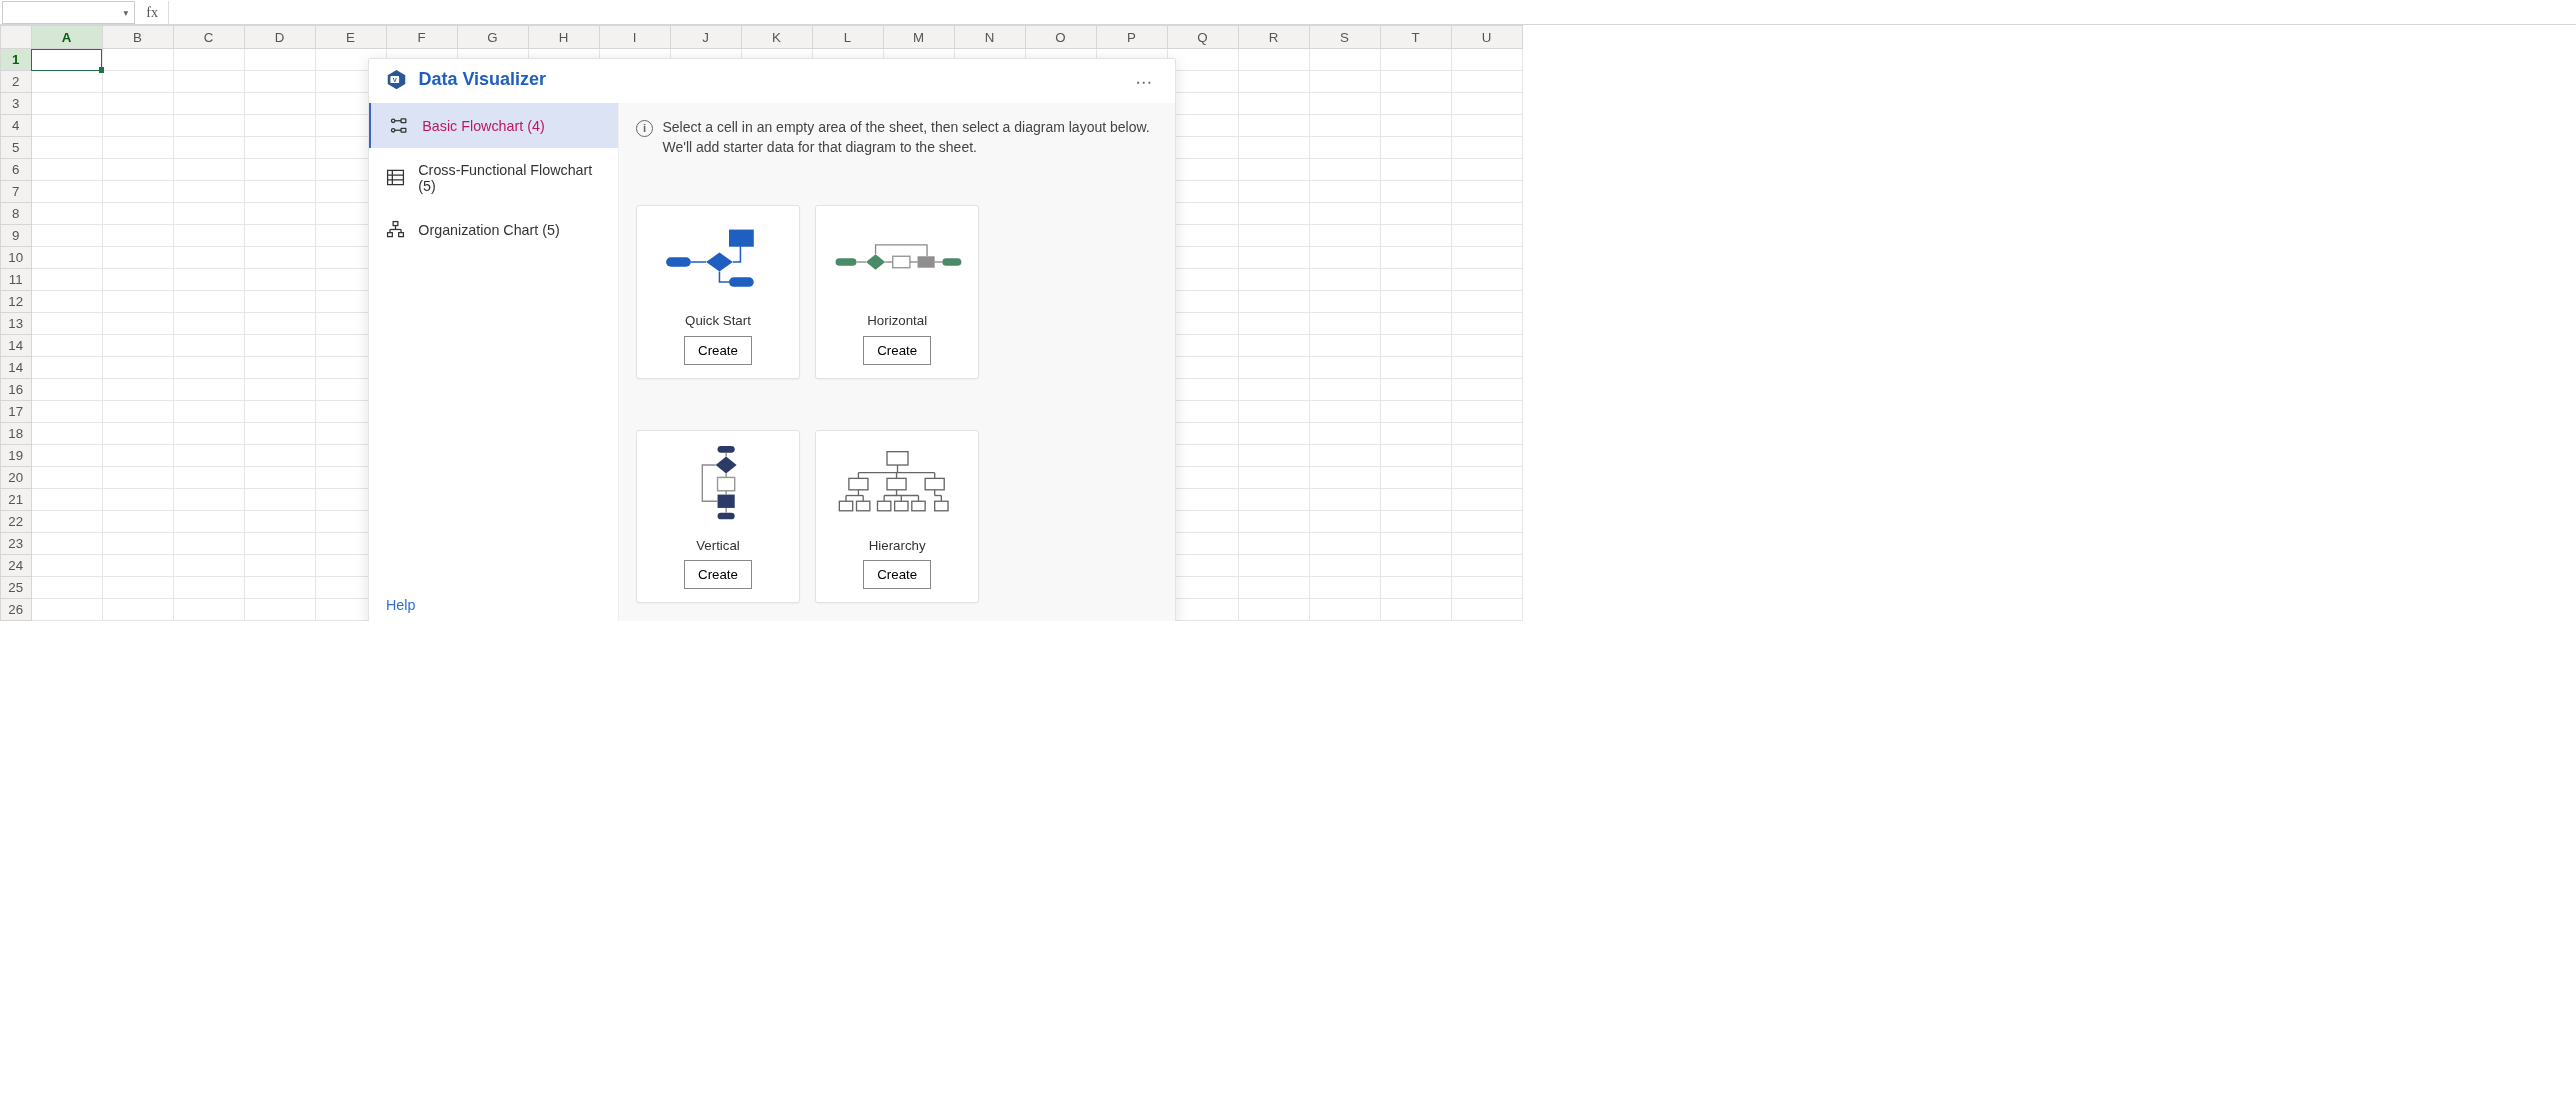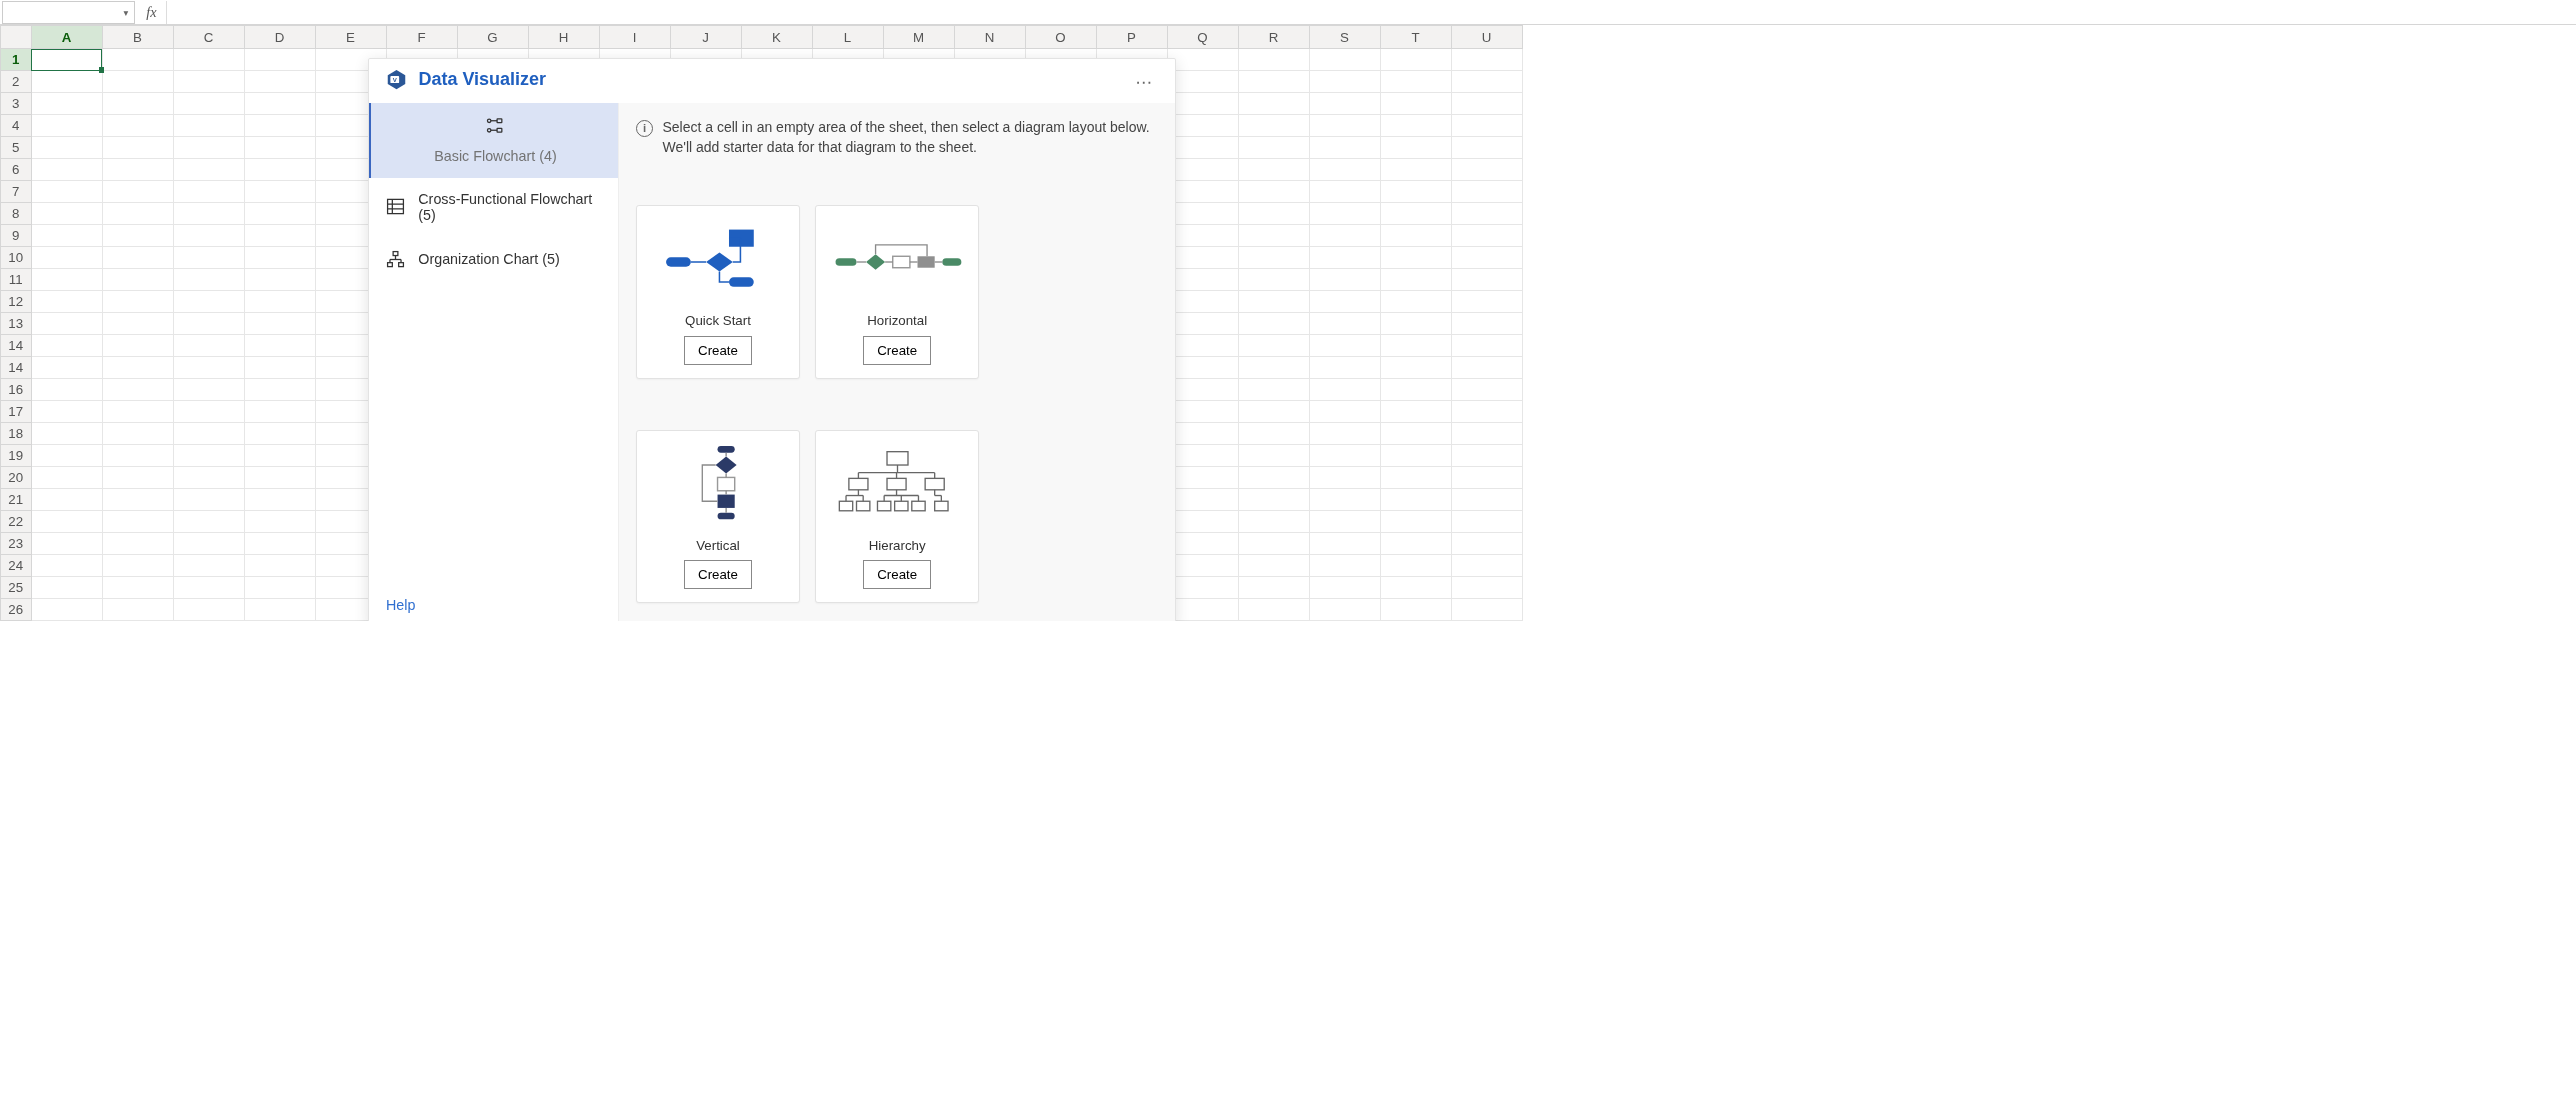--- a/index.html
+++ b/index.html
@@ -1,41 +1,41 @@
 <!DOCTYPE html>
 <html><head>
   <meta charset="utf-8">
   <style>
     * { box-sizing: border-box; margin: 0; padding: 0; }
     body { font-family: "Segoe UI", Arial, sans-serif; font-size: 13.3px; color: #333; overflow: hidden; background:#fff;}
     .formula-bar { display:flex; align-items:center; border-bottom:1px solid #d6d6d6; background:#fff; height:25px;}
     .name-box { width:133px; height:23px; border:1px solid #ccc; margin:1px 1.9px; display:flex; align-items:center; padding:0 5.7px; background:#fff; position:relative;}
     .name-box .arrow { position:absolute; right:5.7px; font-size:9.5px; color:#666;}
-    .fx-label { font-style: italic; font-family: "Times New Roman", serif; font-size:14.3px; padding:0 9.5px; color:#555;}
+    .fx-label { font-family: "Times New Roman", serif; font-size:14.3px; padding:0 9.5px; color:#555;}
     .fx-input { flex:1; height:23px; border:none; border-left:1px solid #ddd; padding:0 5.7px; outline:none;}
     .sheet-area { position:relative; }
     table.grid { border-collapse:collapse; table-layout:fixed; }
     table.grid th { background:#f3f2f1; font-weight:normal; color:#555; border:1px solid #d6d6d6; text-align:center; font-size:13.3px;}
     table.grid th.col { height:23px; width:71px;}
     table.grid th.row { width:30.5px; height:22px;}
     table.grid td { border:1px solid #e6e6e6; height:22px; width:71px; background:#fff;}
     table.grid th.corner { width:30.5px; }
     table.grid th.row.sel, table.grid th.col.sel { background:#d6e7d6; color:#0a5d0a; font-weight:600;}
     td.active { outline:1.9px solid #217346; outline-offset:-1px; position:relative; }
     td.active::after{ content:""; position:absolute; right:-2.9px; bottom:-2.9px; width:5.7px; height:5.7px; background:#217346;}
     
     .pane { position:absolute; left:368px; top:33px; width:808px; background:#fff; border:1px solid #e3e3e3; box-shadow:0 3.8px 15.2px rgba(0,0,0,0.12); display:flex; flex-direction:column; border-radius:1.9px;}
     .pane-header { display:flex; align-items:flex-start; gap:11.4px; padding:9.5px 17px 5.7px 17px; }
     .pane-header .title { color:#1f5fbf; font-size:18px; font-weight:600; }
     .visio-icon { width:21px; height:21px; }
     .dots { margin-left:auto; color:#666; font-size:17px; letter-spacing:1.9px; cursor:pointer; padding:3.8px;}
     .pane-body { display:flex; }
     .sidebar { width:250px; border-right:1px solid #eee; display:flex; flex-direction:column; min-height:438px;}
     .side-item { display:flex; align-items:center; gap:13.3px; padding:13.3px 17px; cursor:pointer; color:#333; font-size:14.3px;}
-    .side-item.active { background:#dbe3f5; border-left:2.9px solid #3a66c0; padding-left:19px; color:#737373;flex-direction:column;}
+    .side-item.active { background:#dbe3f5; border-left:2.9px solid #3a66c0; padding-left:19px; color:#be185d;}
     .side-icon { width:19px; height:19px; flex-shrink:0; color:#333;}
     .sidebar .help { margin-top:auto; padding:13.3px 17px; color:#2f6fd0; cursor:pointer; font-size:14.3px;}
     .content { flex:1; background:#f8f8f8; padding:15.2px 17px 23px 17px;}
     .info-row { display:flex; gap:9.5px; margin-bottom:13.3px;}
     .info-icon { width:17px; height:17px; border:1.4px solid #666; border-radius:50%; display:flex; align-items:center; justify-content:center; font-size:11.4px; font-weight:bold; color:#666; flex-shrink:0; margin-top:1.9px;}
     .info-text { font-size:14px; color:#444; line-height:1.4;}
     .cards { display:flex; flex-wrap:wrap; gap:15.2px; }
     .card { width:164px; background:#fff; border:1px solid #e2e2e2; border-radius:2.9px; padding:11.4px 9.5px 13.3px 9.5px; display:flex; flex-direction:column; align-items:center; box-shadow:0 1px 1.9px rgba(0,0,0,0.04);margin-top:35px;}
     .thumb { width:143px; height:88px; display:flex; align-items:center; justify-content:center; margin-bottom:7.6px;}
     .card-title { font-size:13.3px; color:#333; margin-bottom:7.6px;}

